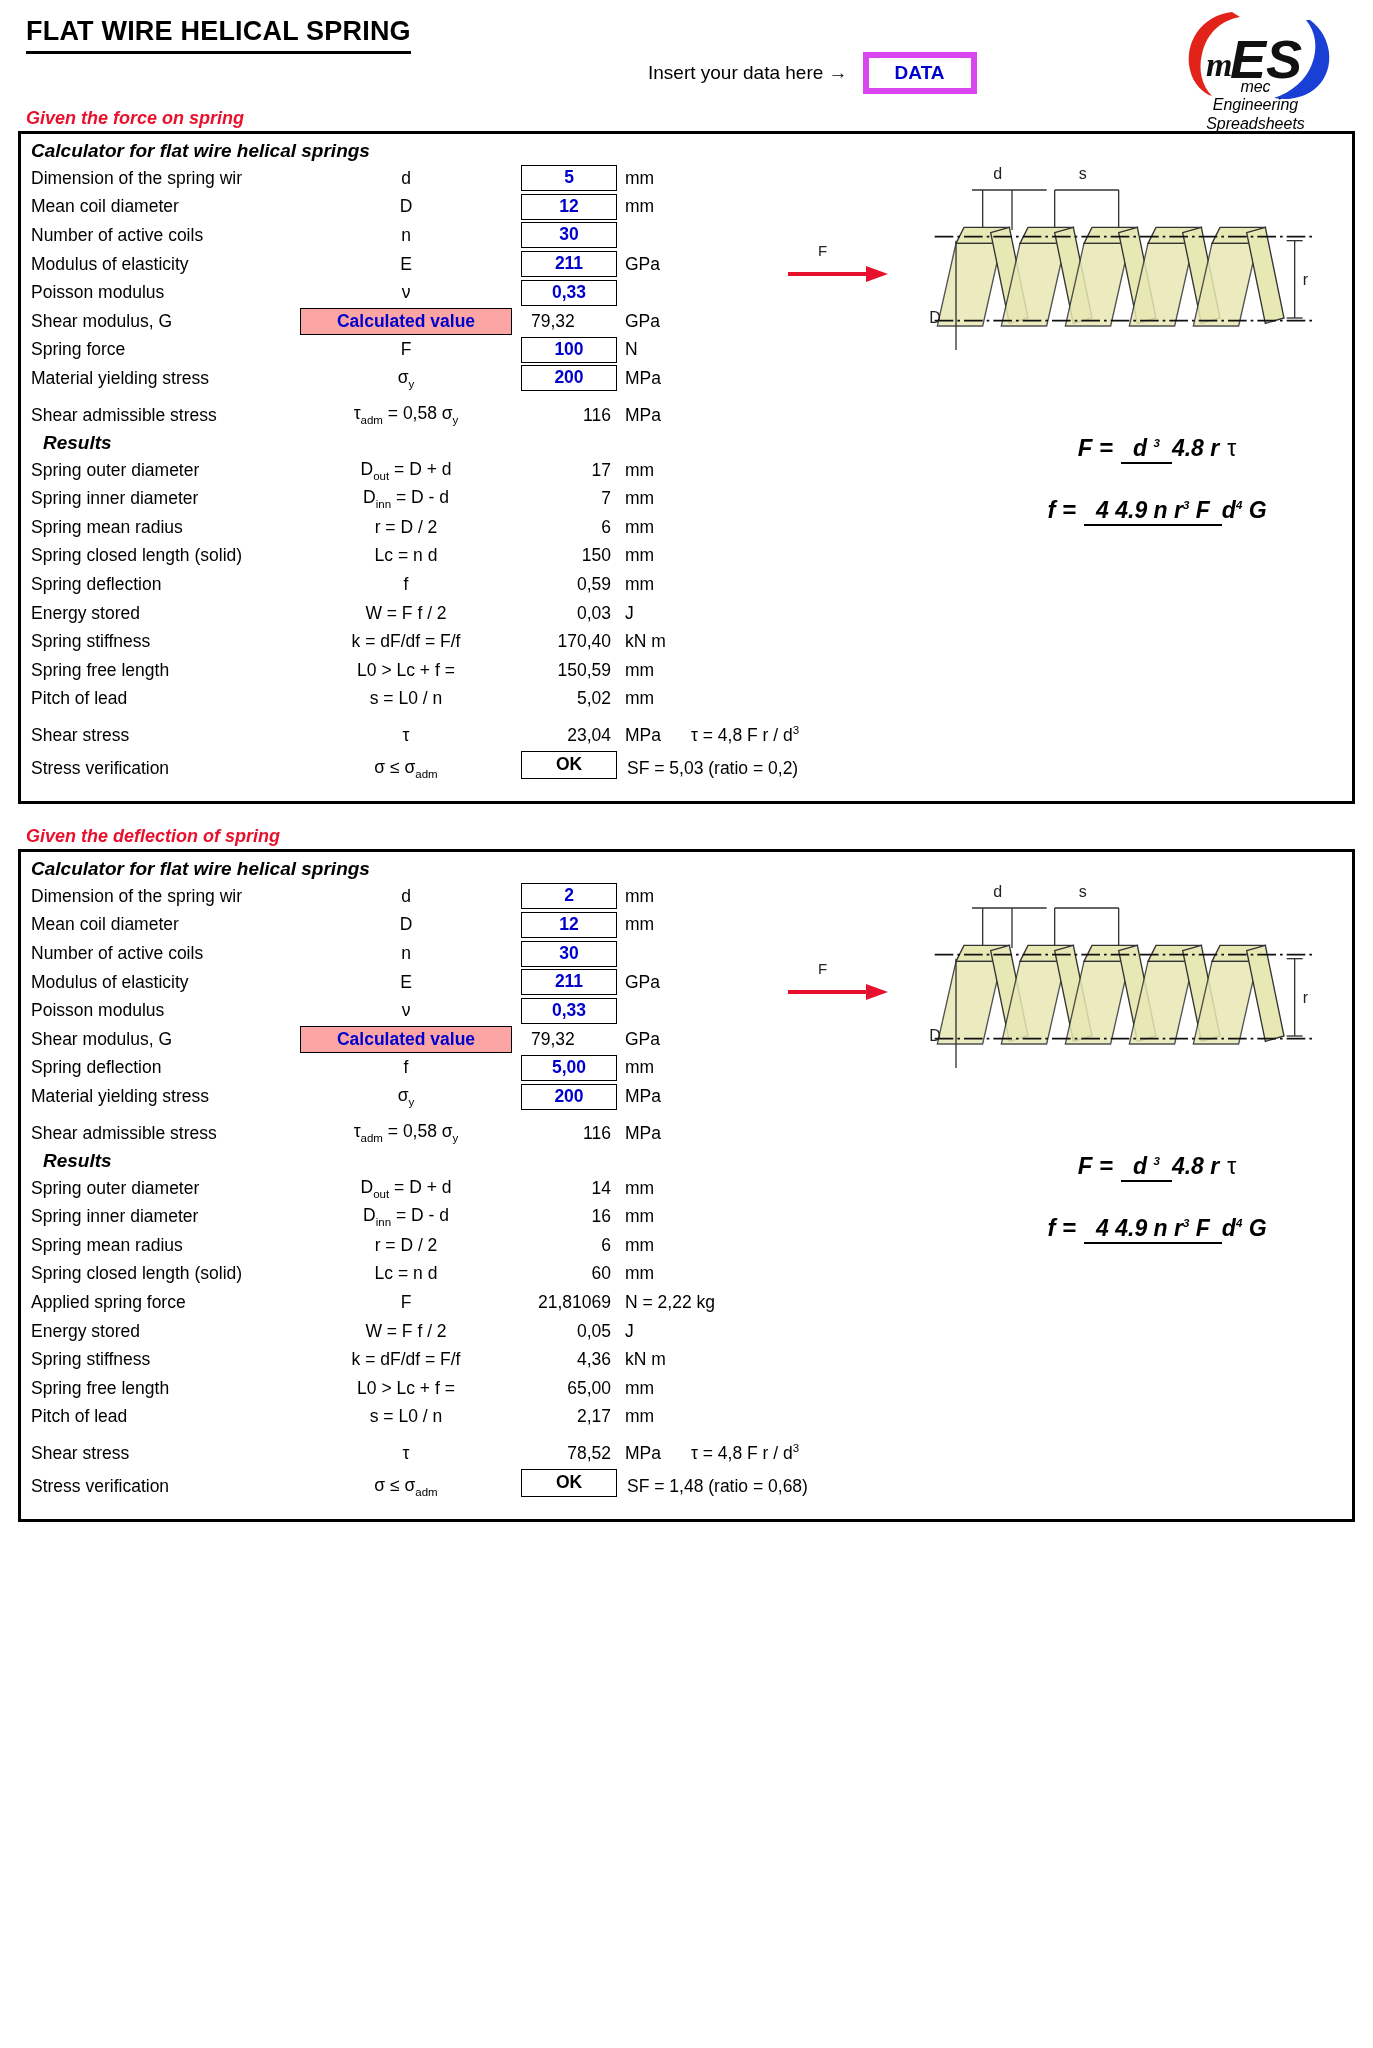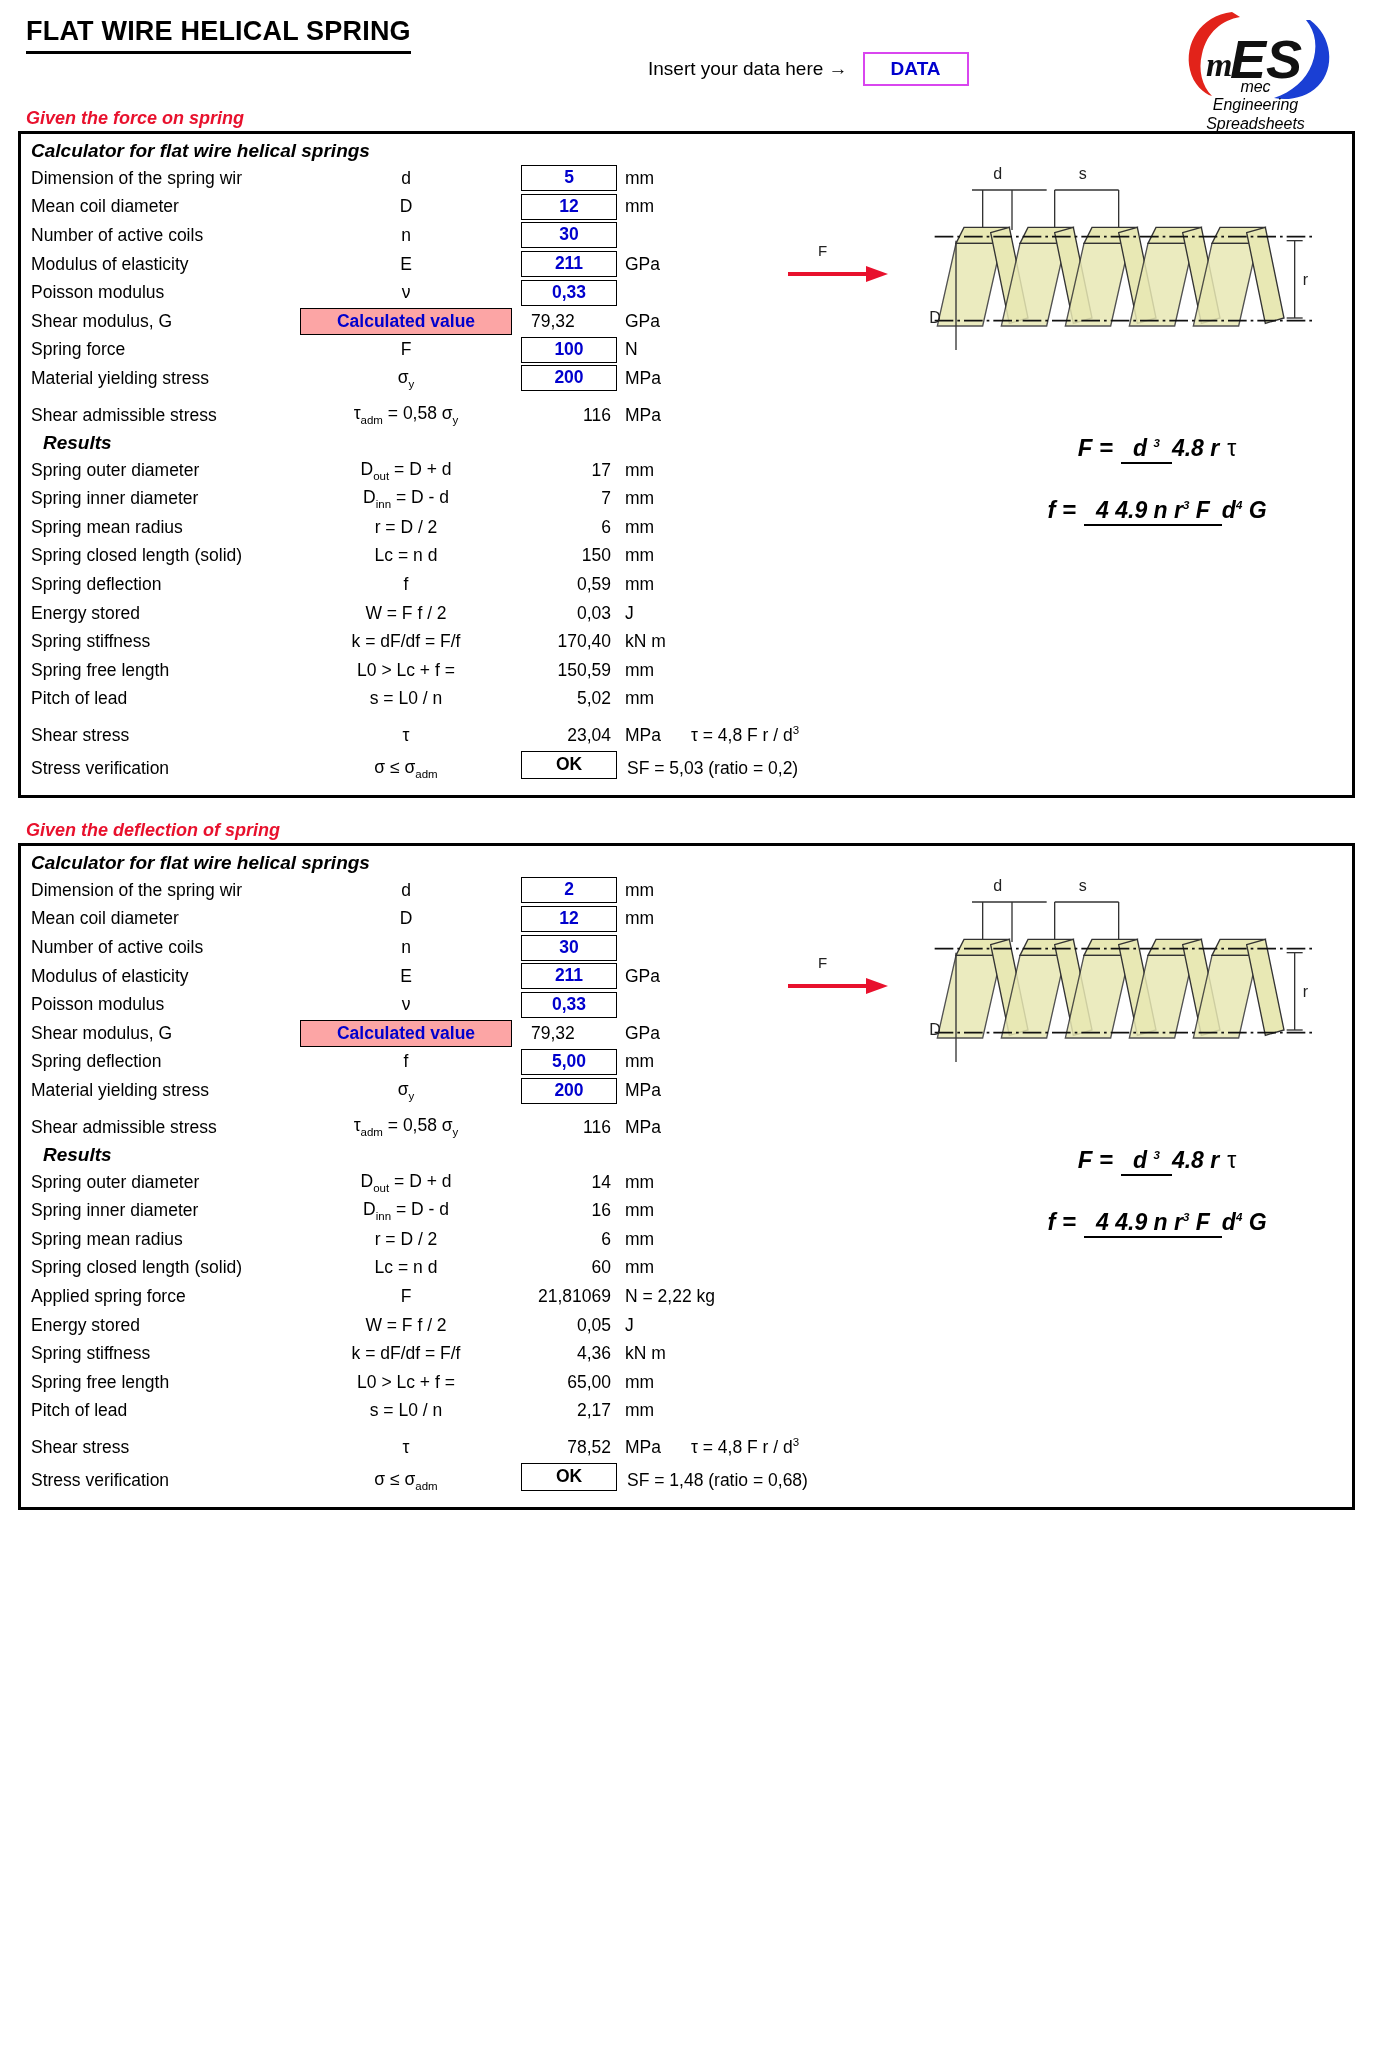--- a/index.html
+++ b/index.html
@@ -22,39 +22,39 @@
     position: absolute; left: 8px; top: 16px;
     font-size: 27px; font-weight: bold; letter-spacing: 0.2px;
     border-bottom: 3px solid #000; padding-bottom: 4px;
   }
   .insert-wrap {
     position: absolute; left: 630px; top: 52px;
     display: flex; align-items: center; gap: 15px;
   }
   .insert-label { font-size: 19px; }
   .data-btn {
-    border: 2px solid #d946ef; background: #fff;
+    border: 6px solid #d946ef; background: #fff;
     color: #0000cd; font-weight: bold; font-size: 19px;
     padding: 3px 26px; line-height: 1.25;
   }
   .logo { position: absolute; right: 10px; top: 2px; width: 185px; height: 100px; }
   .logo-sub {
     position: absolute; right: 10px; top: 78px; width: 185px;
     font-size: 16px; font-style: italic; text-align: center; line-height: 1.15;
     padding-left: 6px;
   }
 
   
   .section-title {
     color: #e8112d; font-weight: bold; font-style: italic;
     font-size: 18px; padding-left: 8px; margin-bottom: 2px;
   }
   .panel {
     border: 3px solid #000; position: relative;
-    padding: 6px 0 16px 0;
+    padding: 6px 0 22px 0;
   }
 
   .calc-title {
     font-weight: bold; font-style: italic; font-size: 19px;
     padding-left: 10px; margin-bottom: 2px;
   }
   .results-title {
     font-weight: bold; font-style: italic; font-size: 19px;
     padding-left: 10px; margin: 6px 0 2px 12px;
   }

